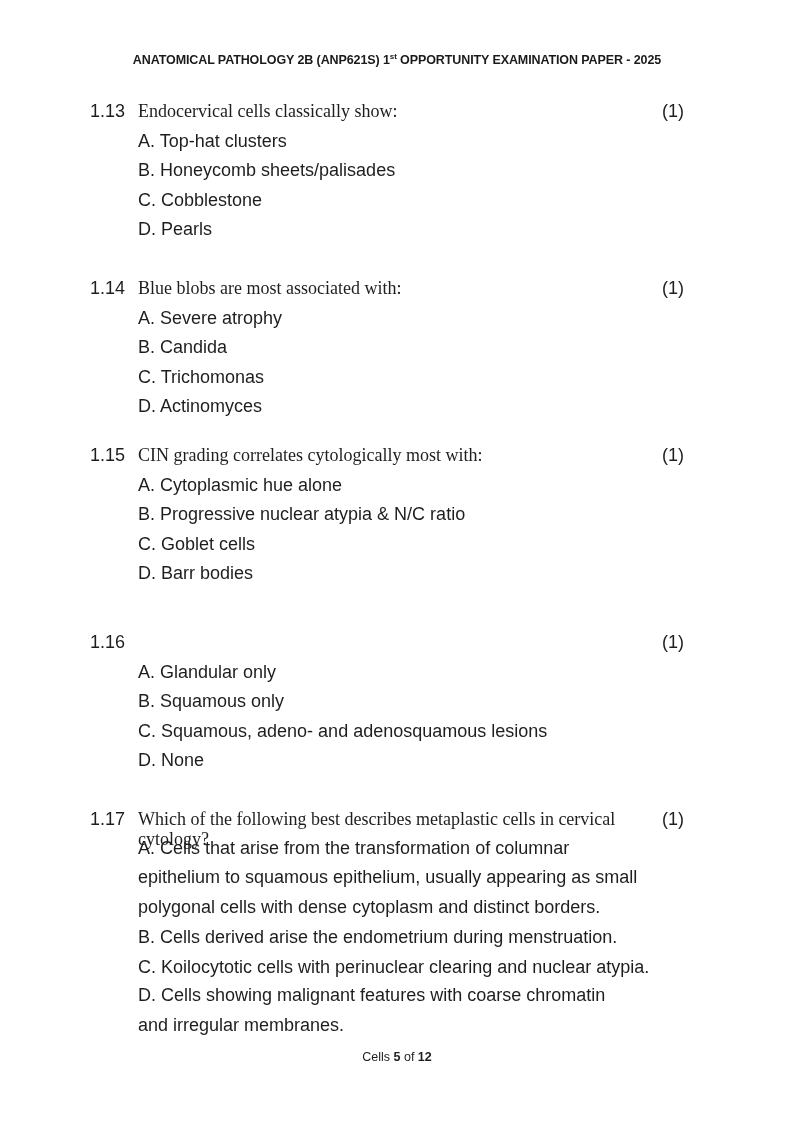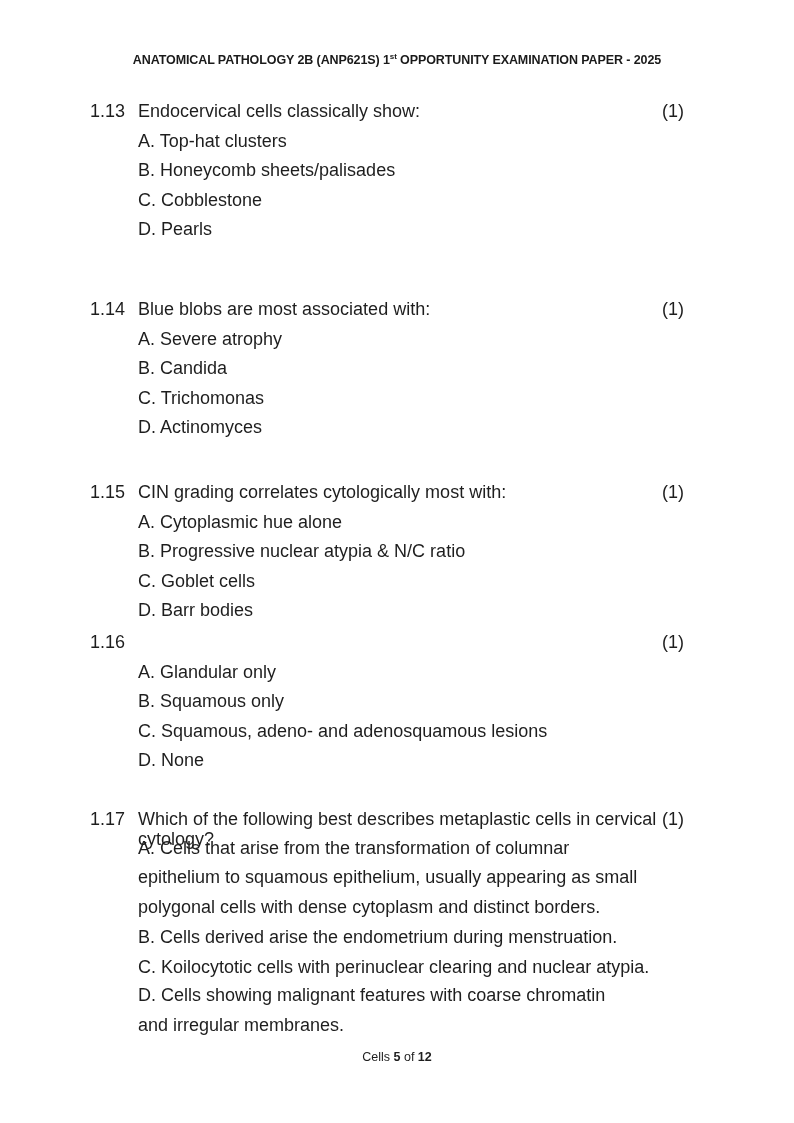--- a/index.html
+++ b/index.html
@@ -9,21 +9,21 @@
   }
   .page { position: absolute; left: 0; top: 0; width: 794px; height: 1123px; }
   .header {
     position: absolute; top: 52px; left: 0; width: 794px; text-align: center;
     font-weight: bold; font-size: 12.5px; letter-spacing: -0.1px; color: #1a1a1a;
   }
   .header sup { font-size: 8px; }
   .q { position: absolute; left: 90px; width: 600px; font-size: 18px; }
   .qrow { position: relative; height: 29.5px; line-height: 20px; }
   .qnum { position: absolute; left: 0; top: 0; }
-  .qtext { position: absolute; left: 48px; top: 0; }
+  .qtext { position: absolute; left: 48px; top: 0; font-family: Liberation Serif, serif; }
   .qmarks { position: absolute; right: 6px; top: 0; }
   .opt { position: relative; left: 48px; height: 29.5px; line-height: 20px; width: 520px; }
   .opt-long { position: relative; left: 48px; line-height: 29.5px; width: 500px; margin-top: -5px; margin-bottom: 5px; }
   .footer {
     position: absolute; top: 1050px; left: 0; width: 794px; text-align: center; font-size: 12.5px;
   }
   .footer b { font-weight: bold; }
 </style>
 </head>
 <body>
@@ -39,33 +39,33 @@
       <span class="qnum">1.13</span>
       <span class="qtext">Endocervical cells classically show:</span>
       <span class="qmarks">(1)</span>
     </div>
     <div class="opt">A. Top-hat clusters</div>
     <div class="opt">B. Honeycomb sheets/palisades</div>
     <div class="opt">C. Cobblestone</div>
     <div class="opt">D. Pearls</div>
   </div>
 
-  <div class="q" style="top:278px;margin-top:21px;">
+  <div class="q" style="top:278px;">
     <div class="qrow">
       <span class="qnum">1.14</span>
       <span class="qtext">Blue blobs are most associated with:</span>
       <span class="qmarks">(1)</span>
     </div>
     <div class="opt">A. Severe atrophy</div>
     <div class="opt">B. Candida</div>
     <div class="opt">C. Trichomonas</div>
     <div class="opt">D. Actinomyces</div>
   </div>
 
-  <div class="q" style="top:482px;">
+  <div class="q" style="top:445px;">
     <div class="qrow">
       <span class="qnum">1.15</span>
       <span class="qtext">CIN grading correlates cytologically most with:</span>
       <span class="qmarks">(1)</span>
     </div>
     <div class="opt">A. Cytoplasmic hue alone</div>
     <div class="opt">B. Progressive nuclear atypia &amp; N/C ratio</div>
     <div class="opt">C. Goblet cells</div>
     <div class="opt">D. Barr bodies</div>
   </div>

